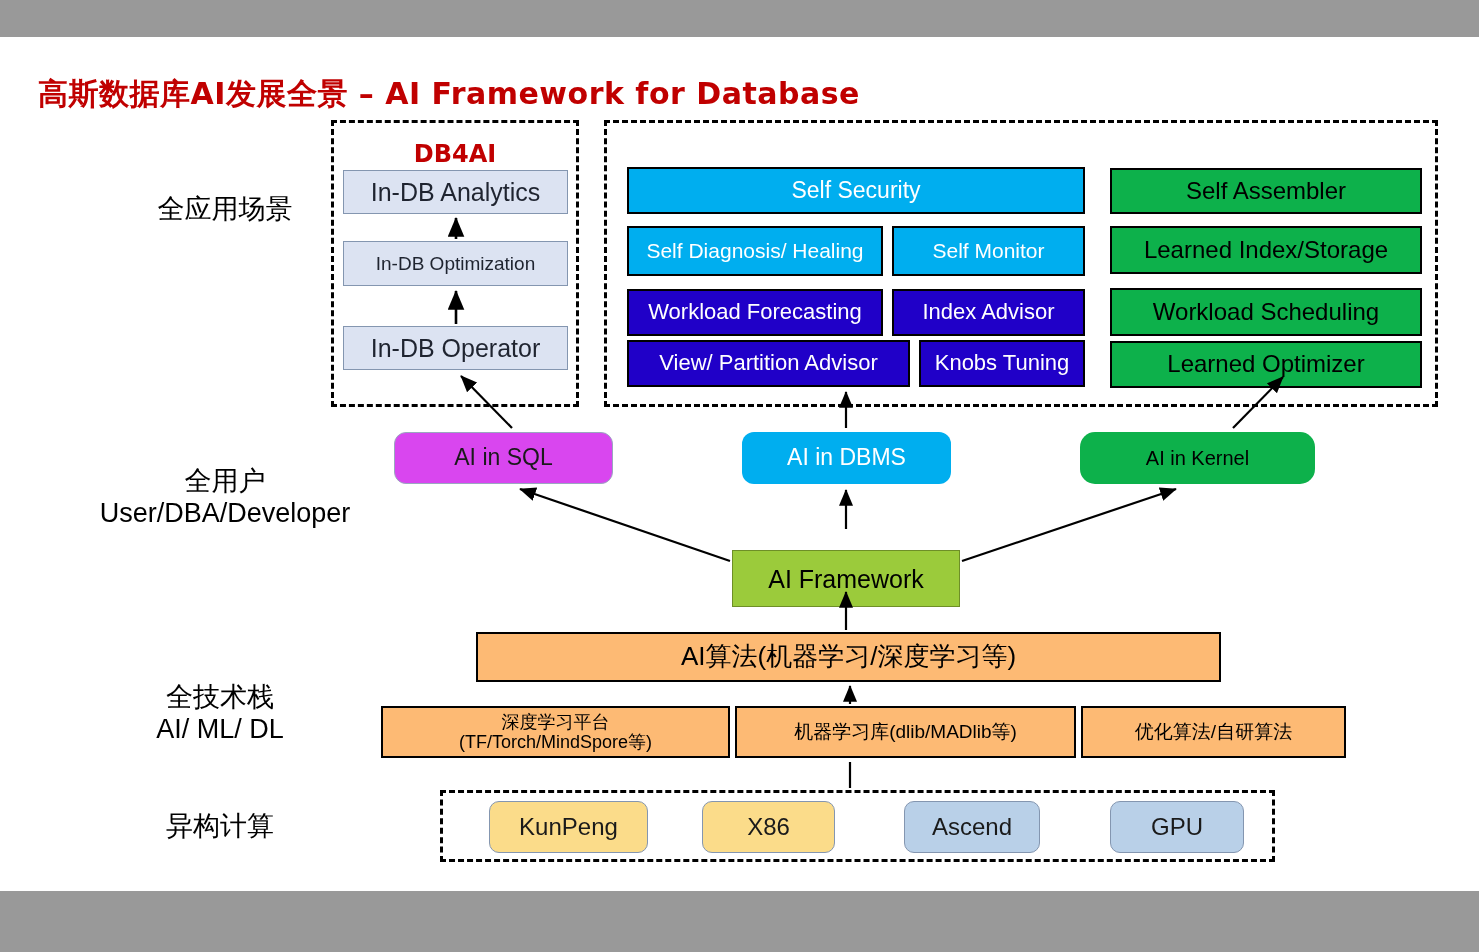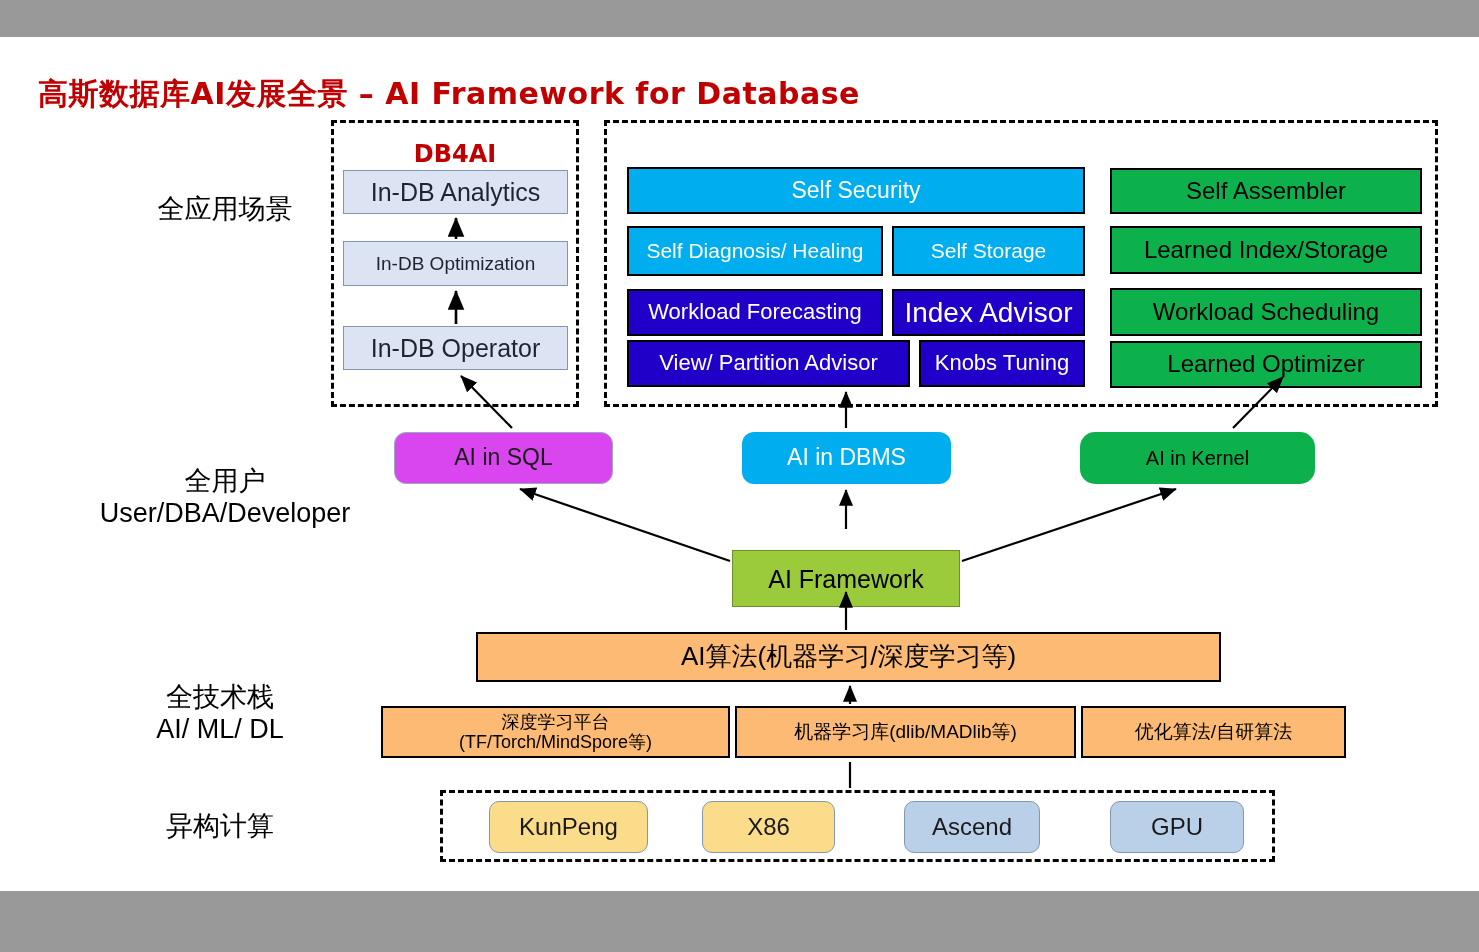--- a/index.html
+++ b/index.html
@@ -193,26 +193,26 @@
 
   <div class="dashframe" style="left:604px; top:120px; width:834px; height:287px;"></div>
 
   <div class="box sq cyan" style="left:627px; top:167px; width:458px; height:47px; font-size:23px;">
     <span>Self Security</span>
   </div>
   <div class="box sq cyan" style="left:627px; top:226px; width:256px; height:50px; font-size:21px;">
     <span>Self Diagnosis/ Healing</span>
   </div>
   <div class="box sq cyan" style="left:892px; top:226px; width:193px; height:50px; font-size:21px;">
-    <span>Self Storage</span>
+    <span>Self Monitor</span>
   </div>
   <div class="box sq navy" style="left:627px; top:289px; width:256px; height:47px; font-size:22px;">
     <span>Workload Forecasting</span>
   </div>
-  <div class="box sq navy" style="left:892px; top:289px; width:193px; height:47px; font-size:28px;">
+  <div class="box sq navy" style="left:892px; top:289px; width:193px; height:47px; font-size:22px;">
     <span>Index Advisor</span>
   </div>
   <div class="box sq navy" style="left:627px; top:340px; width:283px; height:47px; font-size:22px;">
     <span>View/ Partition Advisor</span>
   </div>
   <div class="box sq navy" style="left:919px; top:340px; width:166px; height:47px; font-size:22px;">
     <span>Knobs Tuning</span>
   </div>
 
   <div class="box sq green" style="left:1110px; top:168px; width:312px; height:46px; font-size:24px;">

